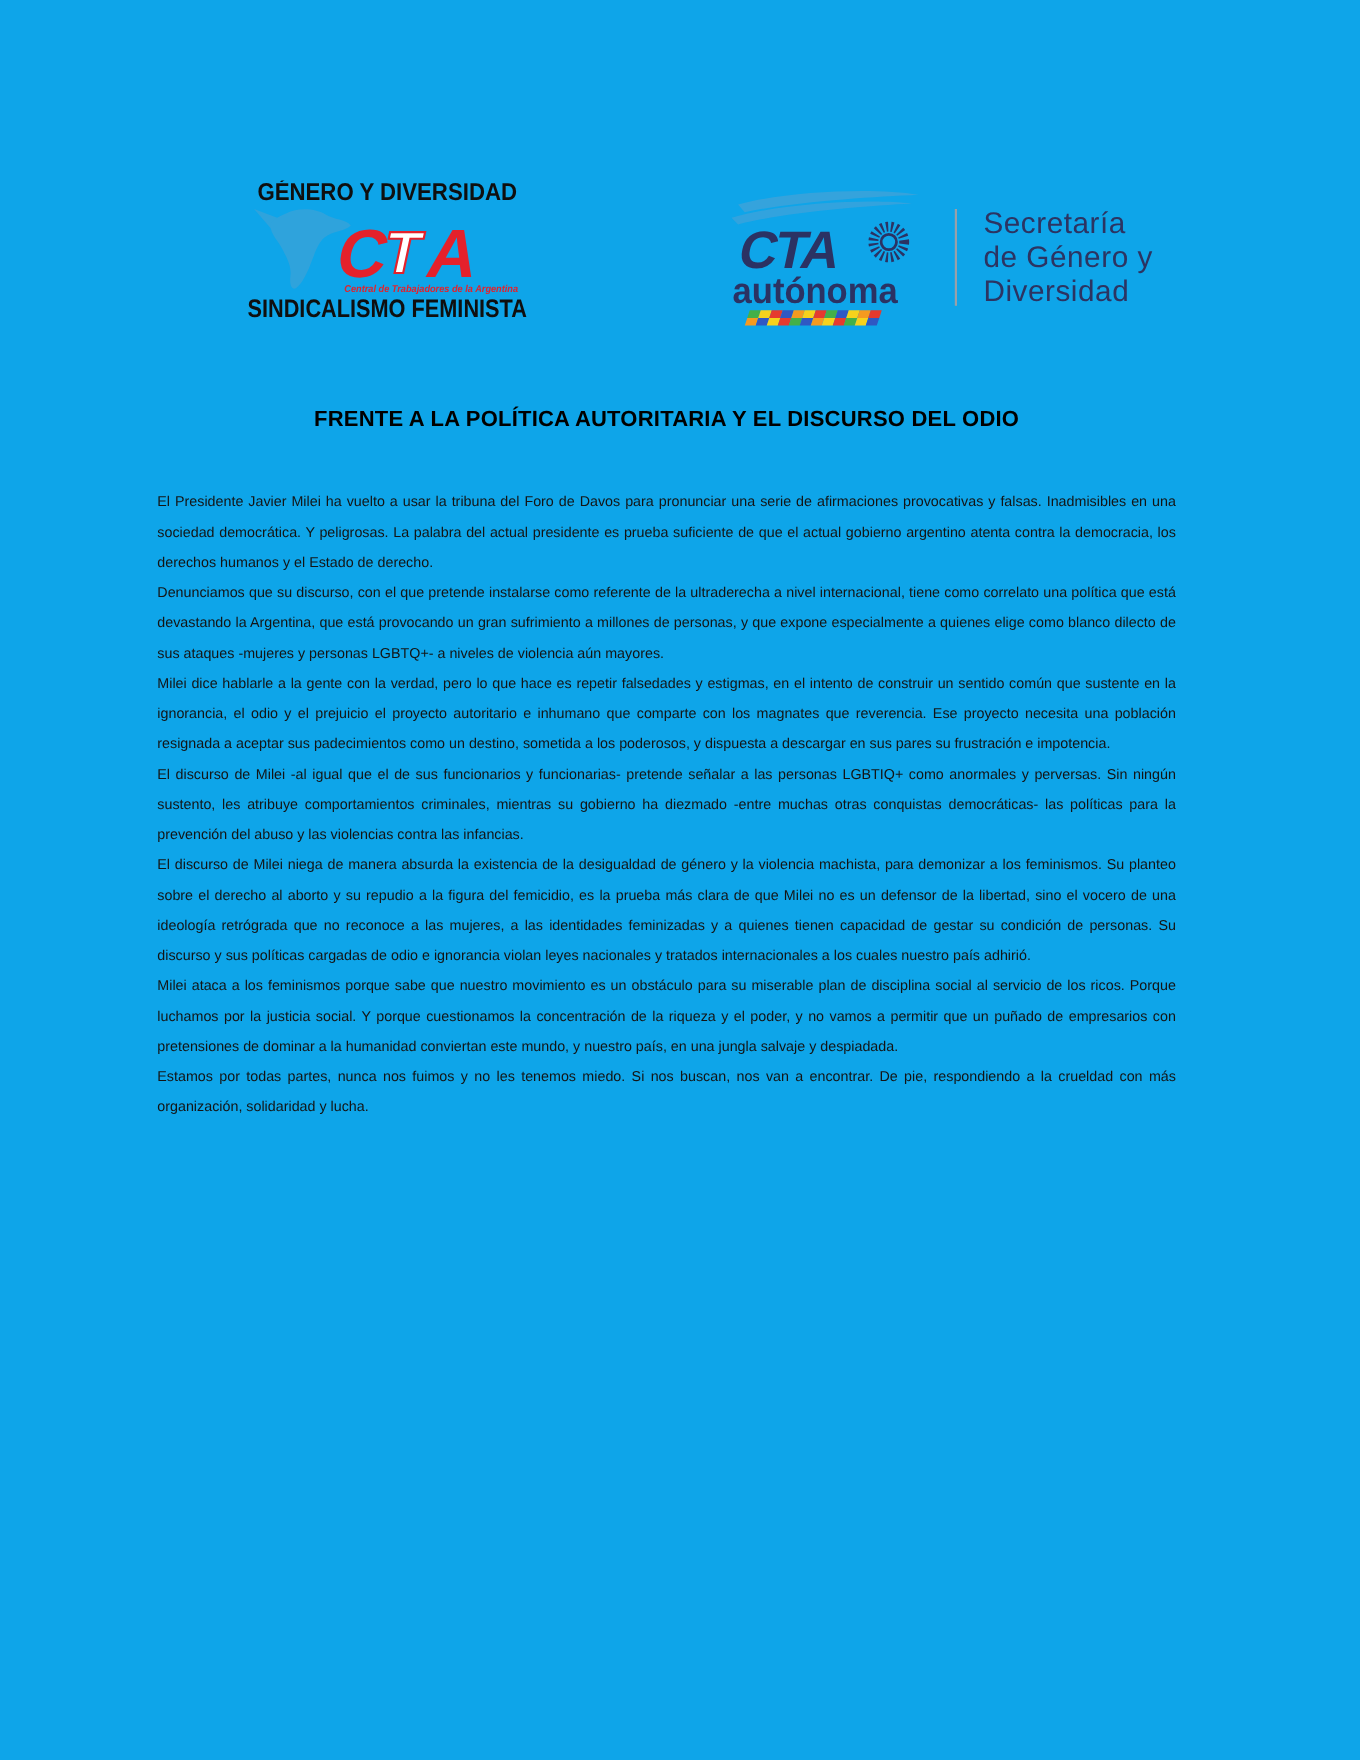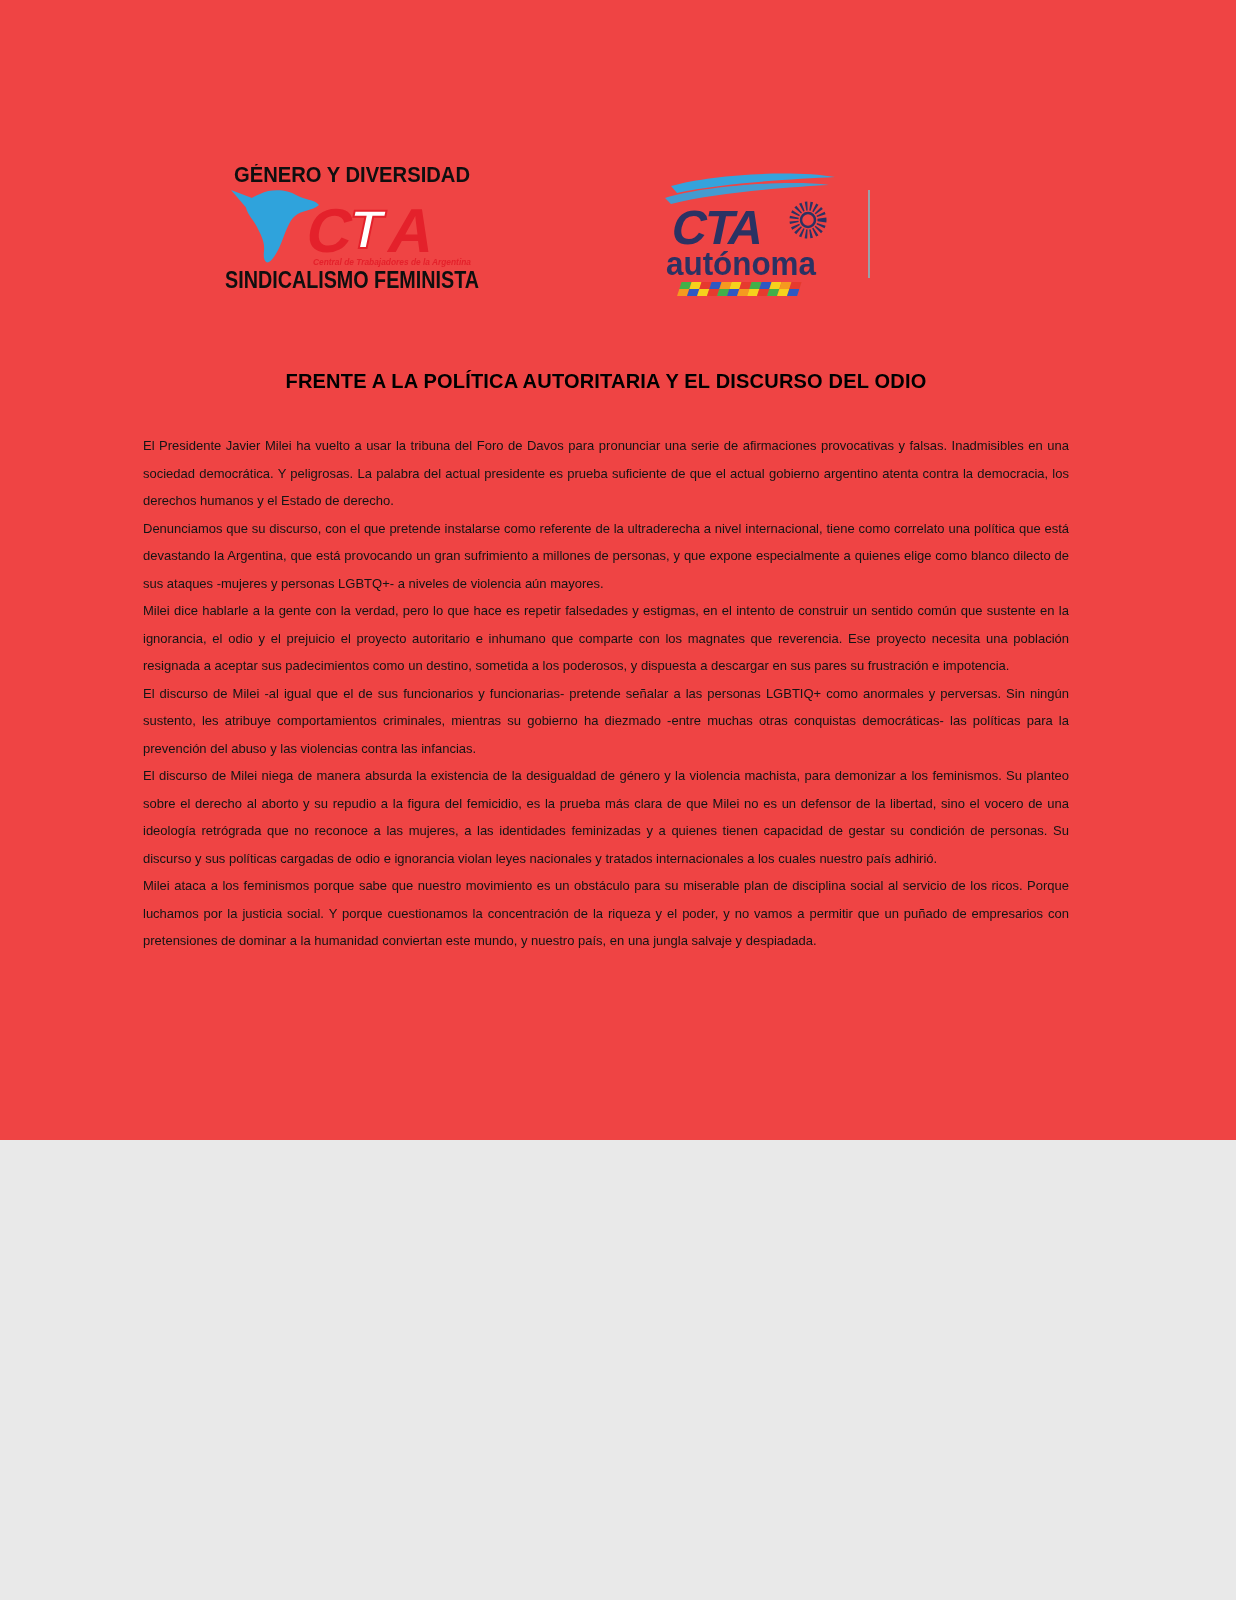--- a/index.html
+++ b/index.html
@@ -1,29 +1,29 @@
 <!DOCTYPE html>
 <html><head>
 <meta charset="utf-8">
 <style>
   * { margin:0; padding:0; box-sizing:border-box; }
   html,body { background:#e9e9e9; }
   .page {
-    width:1236px; height:1140px; background:#ef4444; position:relative;
+    width:1236px; height:1600px; background:#0ea5e9; position:relative;
     font-family:"Liberation Sans", sans-serif; color:#1b1b1b;
     margin:0 auto; overflow:hidden;
   }
   .logo-left { position:absolute; left:222px; top:164px; }
   .logo-right { position:absolute; left:643px; top:170px; display:flex; align-items:center; }
   .logo-divider { width:2px; height:88px; background:#9aa0a8; margin-left:10px; margin-right:24px; }
   .secretariat { color:#2c3462; font-size:27px; line-height:31px; letter-spacing:0.5px; }
   .content { padding:368px 167px 0 143px; }
   .doc-title {
     font-size:20px; font-weight:bold; text-align:center; color:#000;
-    letter-spacing:0.2px; margin-bottom:38px; line-height:26px;
+    letter-spacing:0.2px; margin-bottom:48px; line-height:26px;
   }
   .doc-body p {
     font-size:13px; line-height:27.5px; text-align:justify; color:#141414;
   }
   svg text { font-family:"Liberation Sans", sans-serif; }
 </style>
 </head>
 <body>
 
 <div class="page">
@@ -80,27 +80,33 @@
         <rect x="125" y="119" width="10" height="7" fill="#2f58c3"></rect>
         <rect x="135" y="119" width="10" height="7" fill="#f59a1f"></rect>
         <rect x="145" y="119" width="10" height="7" fill="#f6d21c"></rect>
         <rect x="155" y="119" width="10" height="7" fill="#e63a2e"></rect>
         <rect x="165" y="119" width="10" height="7" fill="#43b049"></rect>
         <rect x="175" y="119" width="10" height="7" fill="#f6d21c"></rect>
         <rect x="185" y="119" width="10" height="7" fill="#2f58c3"></rect>
       </g>
     </svg>
     <div class="logo-divider"></div>
+    <div class="secretariat">
+      <div>Secretaría</div>
+      <div>de Género y</div>
+      <div>Diversidad</div>
+    </div>
   </div>
 
   <main class="content">
     <h1 class="doc-title">FRENTE A LA POLÍTICA AUTORITARIA Y EL DISCURSO DEL ODIO</h1>
     <div class="doc-body">
       <p>El Presidente Javier Milei ha vuelto a usar la tribuna del Foro de Davos para pronunciar una serie de afirmaciones provocativas y falsas. Inadmisibles en una sociedad democrática. Y peligrosas. La palabra del actual presidente es prueba suficiente de que el actual gobierno argentino atenta contra la democracia, los derechos humanos y el Estado de derecho.</p>
       <p>Denunciamos que su discurso, con el que pretende instalarse como referente de la ultraderecha a nivel internacional, tiene como correlato una política que está devastando la Argentina, que está provocando un gran sufrimiento a millones de personas, y que expone especialmente a quienes elige como blanco dilecto de sus ataques -mujeres y personas LGBTQ+- a niveles de violencia aún mayores.</p>
       <p>Milei dice hablarle a la gente con la verdad, pero lo que hace es repetir falsedades y estigmas, en el intento de construir un sentido común que sustente en la ignorancia, el odio y el prejuicio el proyecto autoritario e inhumano que comparte con los magnates que reverencia. Ese proyecto necesita una población resignada a aceptar sus padecimientos como un destino, sometida a los poderosos, y dispuesta a descargar en sus pares su frustración e impotencia.</p>
       <p>El discurso de Milei -al igual que el de sus funcionarios y funcionarias- pretende señalar a las personas LGBTIQ+ como anormales y perversas. Sin ningún sustento, les atribuye comportamientos criminales, mientras su gobierno ha diezmado -entre muchas otras conquistas democráticas- las políticas para la prevención del abuso y las violencias contra las infancias.</p>
       <p>El discurso de Milei niega de manera absurda la existencia de la desigualdad de género y la violencia machista, para demonizar a los feminismos. Su planteo sobre el derecho al aborto y su repudio a la figura del femicidio, es la prueba más clara de que Milei no es un defensor de la libertad, sino el vocero de una ideología retrógrada que no reconoce a las mujeres, a las identidades feminizadas y a quienes tienen capacidad de gestar su condición de personas. Su discurso y sus políticas cargadas de odio e ignorancia violan leyes nacionales y tratados internacionales a los cuales nuestro país adhirió.</p>
       <p>Milei ataca a los feminismos porque sabe que nuestro movimiento es un obstáculo para su miserable plan de disciplina social al servicio de los ricos. Porque luchamos por la justicia social. Y porque cuestionamos la concentración de la riqueza y el poder, y no vamos a permitir que un puñado de empresarios con pretensiones de dominar a la humanidad conviertan este mundo, y nuestro país, en una jungla salvaje y despiadada.</p>
+      <p>Estamos por todas partes, nunca nos fuimos y no les tenemos miedo. Si nos buscan, nos van a encontrar. De pie, respondiendo a la crueldad con más organización, solidaridad y lucha.</p>
     </div>
   </main>
 
 </div>
 
 </body></html>

